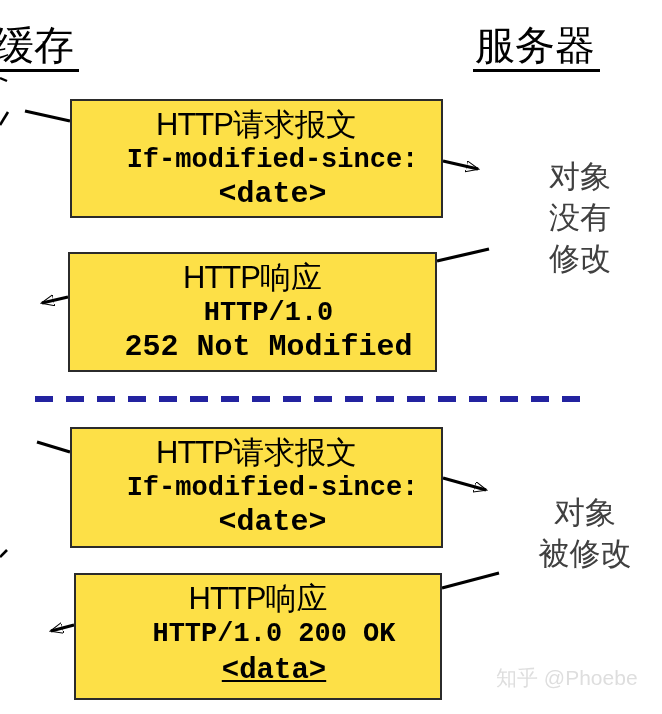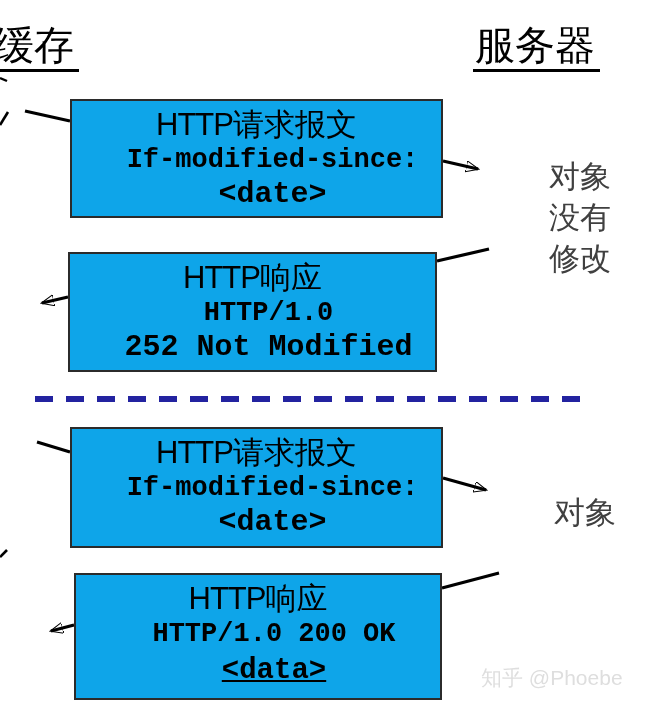--- a/index.html
+++ b/index.html
@@ -8,21 +8,21 @@
     font-family:"Liberation Serif","DejaVu Serif",serif; color:#000; overflow:hidden;
   }
   .hdr {
     position:absolute; font-size:40px; line-height:44px; color:#000;
     border-bottom:3px solid #000; padding:0 5px 1px 2px; white-space:nowrap;
   }
   .hdr-cache  { left:-8px; top:24px; }
   .hdr-server { left:461px; top:24px;margin-left:12px; }
 
   .msg-box {
-    position:absolute; background:#0ea5e9; border:2px solid #2b2b2b;
+    position:absolute; background:#fde047; border:2px solid #2b2b2b;
     text-align:center; box-sizing:border-box;
   }
   .box1 { left:70px; top:99px;  width:373px; height:119px; }
   .box2 { left:68px; top:252px; width:369px; height:120px; }
   .box3 { left:70px; top:427px; width:373px; height:121px; }
   .box4 { left:74px; top:573px; width:368px; height:127px; }
 
   .box-title { font-size:31px; line-height:38px; padding-top:5px; white-space:nowrap; }
   .box-title .latin { font-family:"Liberation Sans","DejaVu Sans",sans-serif; letter-spacing:-1px; }
   .box-title .cjk   { font-family:"Liberation Serif","DejaVu Serif",serif; }
@@ -39,21 +39,21 @@
   .note-1 { left:538px; top:156px; width:84px; }
   .note-2 { left:520px; top:492px; width:130px; }
 
   .divider {
     position:absolute; left:35px; top:396px; width:546px; height:6px;
     background:repeating-linear-gradient(90deg,
       #2323a0 0px, #2323a0 18px, transparent 18px, transparent 31px);
   }
 
   .watermark {
-    position:absolute; left:481px; top:664px; font-size:21px; color:#dedede;
+    position:absolute; left:496px; top:664px; font-size:21px; color:#dedede;
     font-family:"Liberation Sans","DejaVu Sans",sans-serif; white-space:nowrap;
   }
 
   svg.overlay { position:absolute; left:0; top:0; width:662px; height:714px; pointer-events:none; }
   svg.overlay path, svg.overlay line { stroke:#000; fill:none; }
 </style>
 </head>
 <body>
 
 <div class="canvas">
@@ -101,20 +101,21 @@
   <div class="divider"></div>
 
   <div class="msg-box box3">
     <div class="box-title"><span class="latin">HTTP</span><span class="cjk">请求报文</span></div>
     <div class="mono l2">If-modified-since:</div>
     <div class="mono l3">&lt;date&gt;</div>
   </div>
 
   <div class="note note-2">
     <div>对象</div>
+    <div>被修改</div>
   </div>
 
   <div class="msg-box box4">
     <div class="box-title"><span class="latin">HTTP</span><span class="cjk">响应</span></div>
     <div class="mono l2">HTTP/1.0 200 OK</div>
     <div class="mono l3-big">&lt;data&gt;</div>
   </div>
 
   <div class="watermark">知乎 @Phoebe</div>
 

